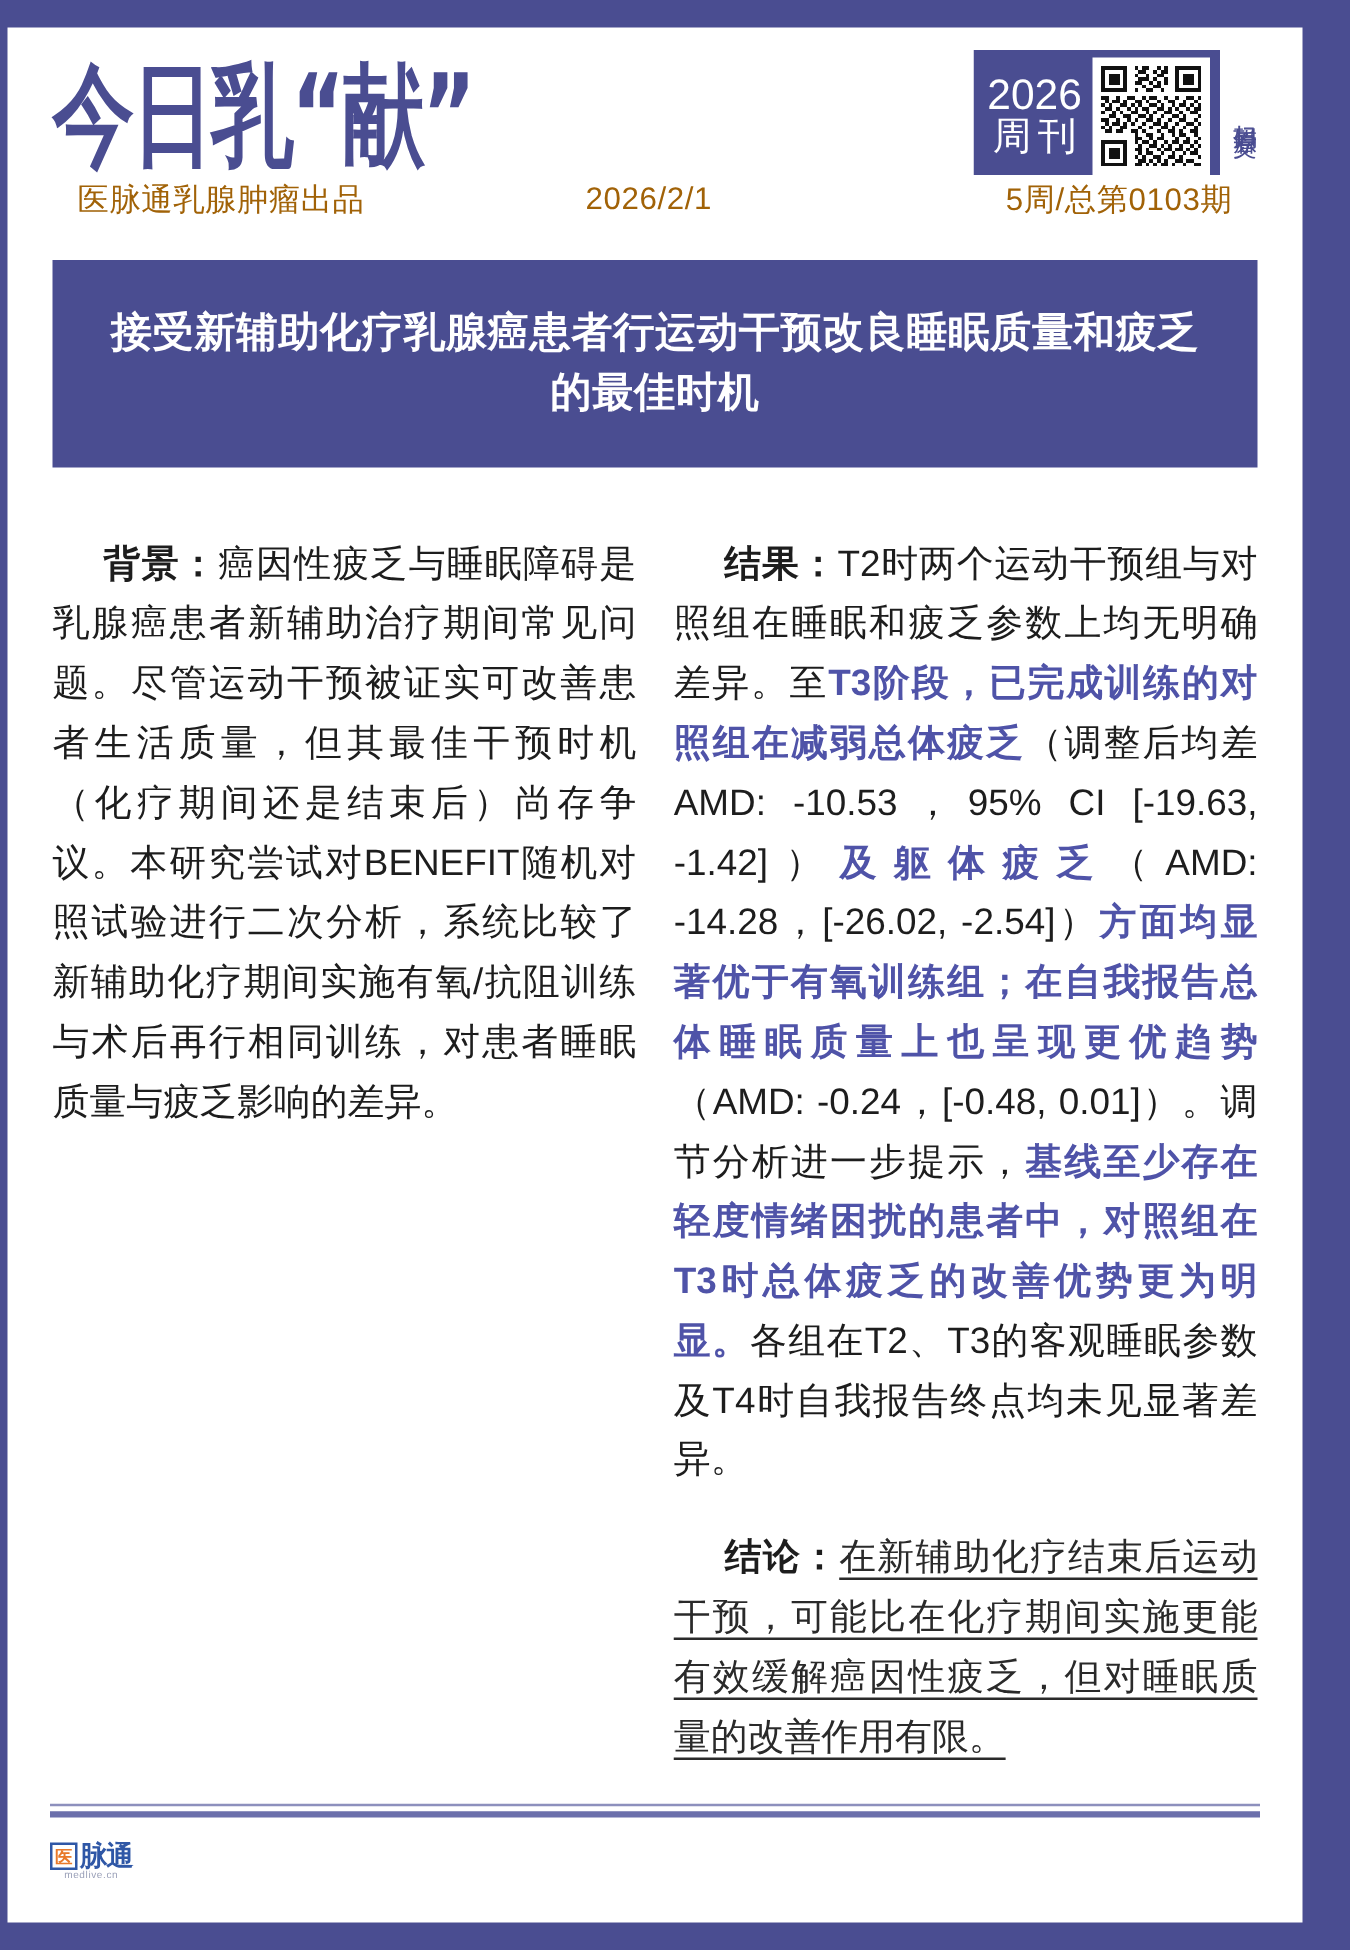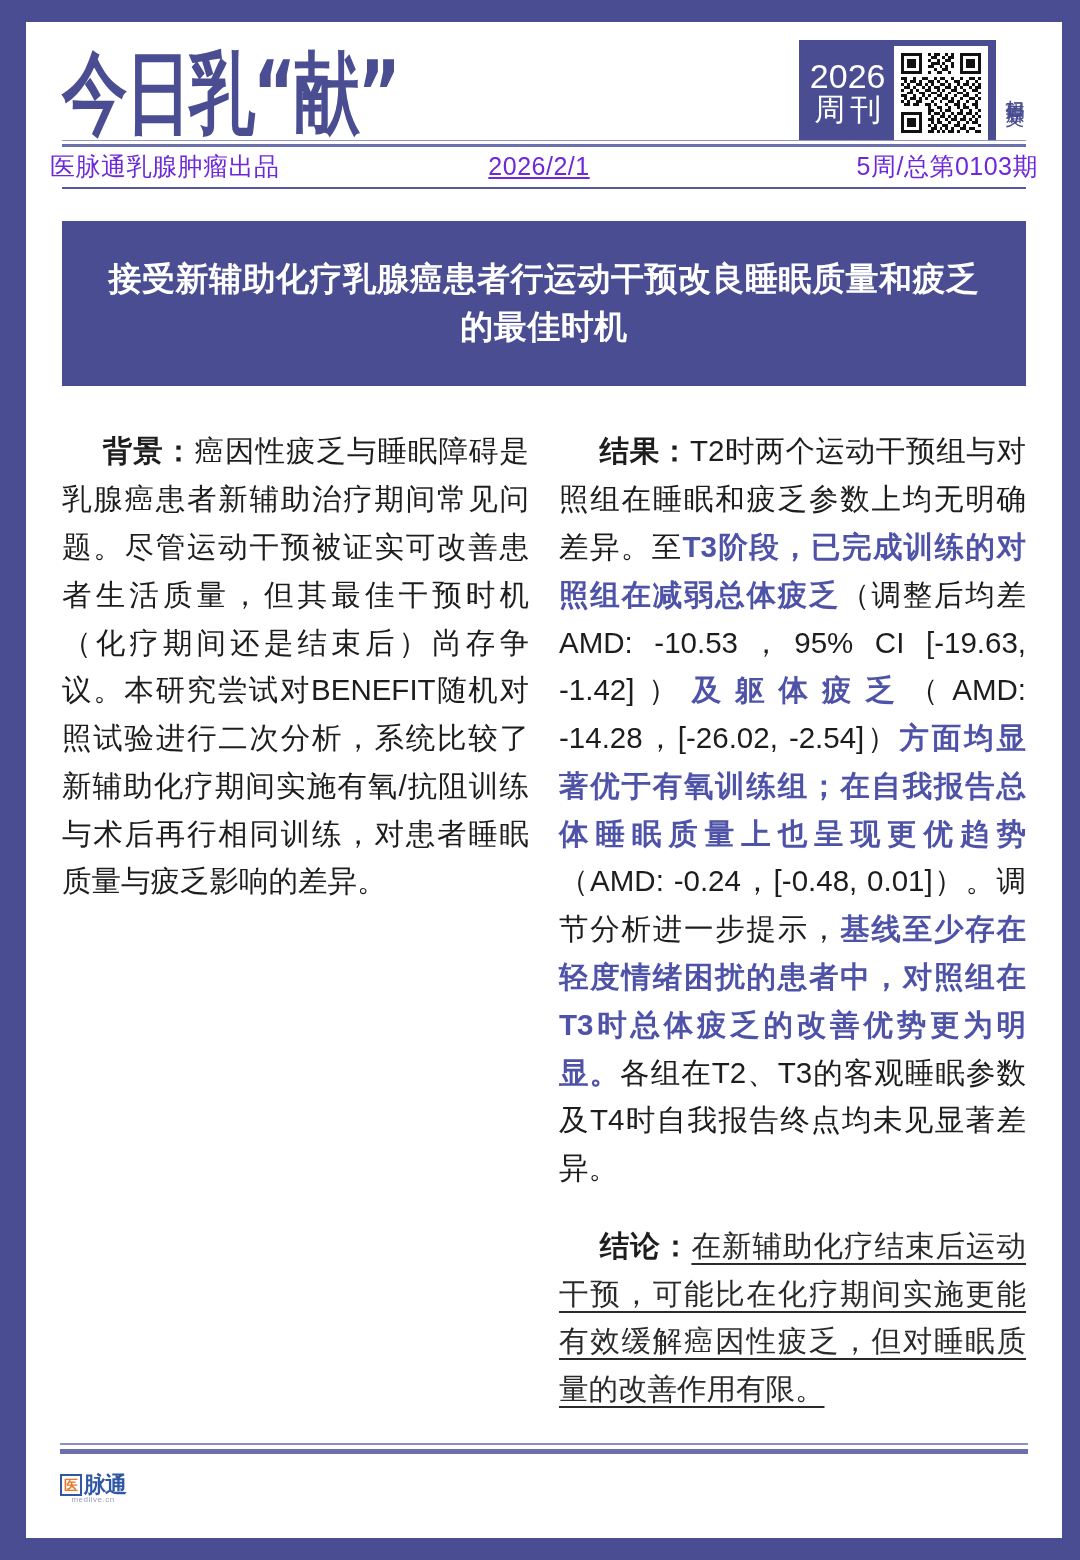--- a/index.html
+++ b/index.html
@@ -18,21 +18,21 @@
   #page {
     position: relative;
     width: 1080px;
     height: 1560px;
     box-sizing: border-box;
     background: #4a4d91;
     overflow: hidden;
   }
   #inner {
     position: absolute;
-    left: 26px;
+    left: 6px;
     top: 22px;
     width: 1036px;
     height: 1516px;
     background: #ffffff;
     box-sizing: border-box;
     display: flex;
     flex-direction: column;
   }
 
   
@@ -109,36 +109,36 @@
     white-space: nowrap;
   }
 
   
   .rule-thin  { height: 2px;  background: #9497c4; margin: 0 36px; }
   .rule-thick { height: 4px;  background: #6b6fab; margin: 3px 36px 0 36px; }
   .rule-foot  { height: 2px;  background: #8d90bd; margin: 0 34px; }
   .rule-foot2 { height: 5px;  background: #6b6fab; margin: 4px 34px 0 34px; }
 
   .meta-bar {
-    margin: 0 24px;
+    margin: 0 56px;
     display: flex;
     align-items: center;
     height: 58px;
-    color: #6d28d9;
+    color: #a16207;
     font-size: 25px;
     letter-spacing: 0.5px;
   }
   .meta-producer { flex: 0 0 auto; }
-  .meta-date     { flex: 1 1 auto; text-align: center; padding-right: 58px; text-decoration: underline; }
+  .meta-date     { flex: 1 1 auto; text-align: center; padding-right: 58px; }
   .meta-issue    { flex: 0 0 auto; }
   .meta-under    { height: 3px; background: #55589c; margin: 0 36px; }
 
   
   .title-banner {
-    margin: 32px 36px 3px 36px;
+    margin: 32px 36px 16px 36px;
     background: #4a4d91;
     color: #ffffff;
     text-align: center;
     font-size: 33px;
     font-weight: 700;
     line-height: 1.45;
     padding: 34px 40px 36px 40px;
     box-sizing: border-box;
     letter-spacing: 0.5px;
   }

